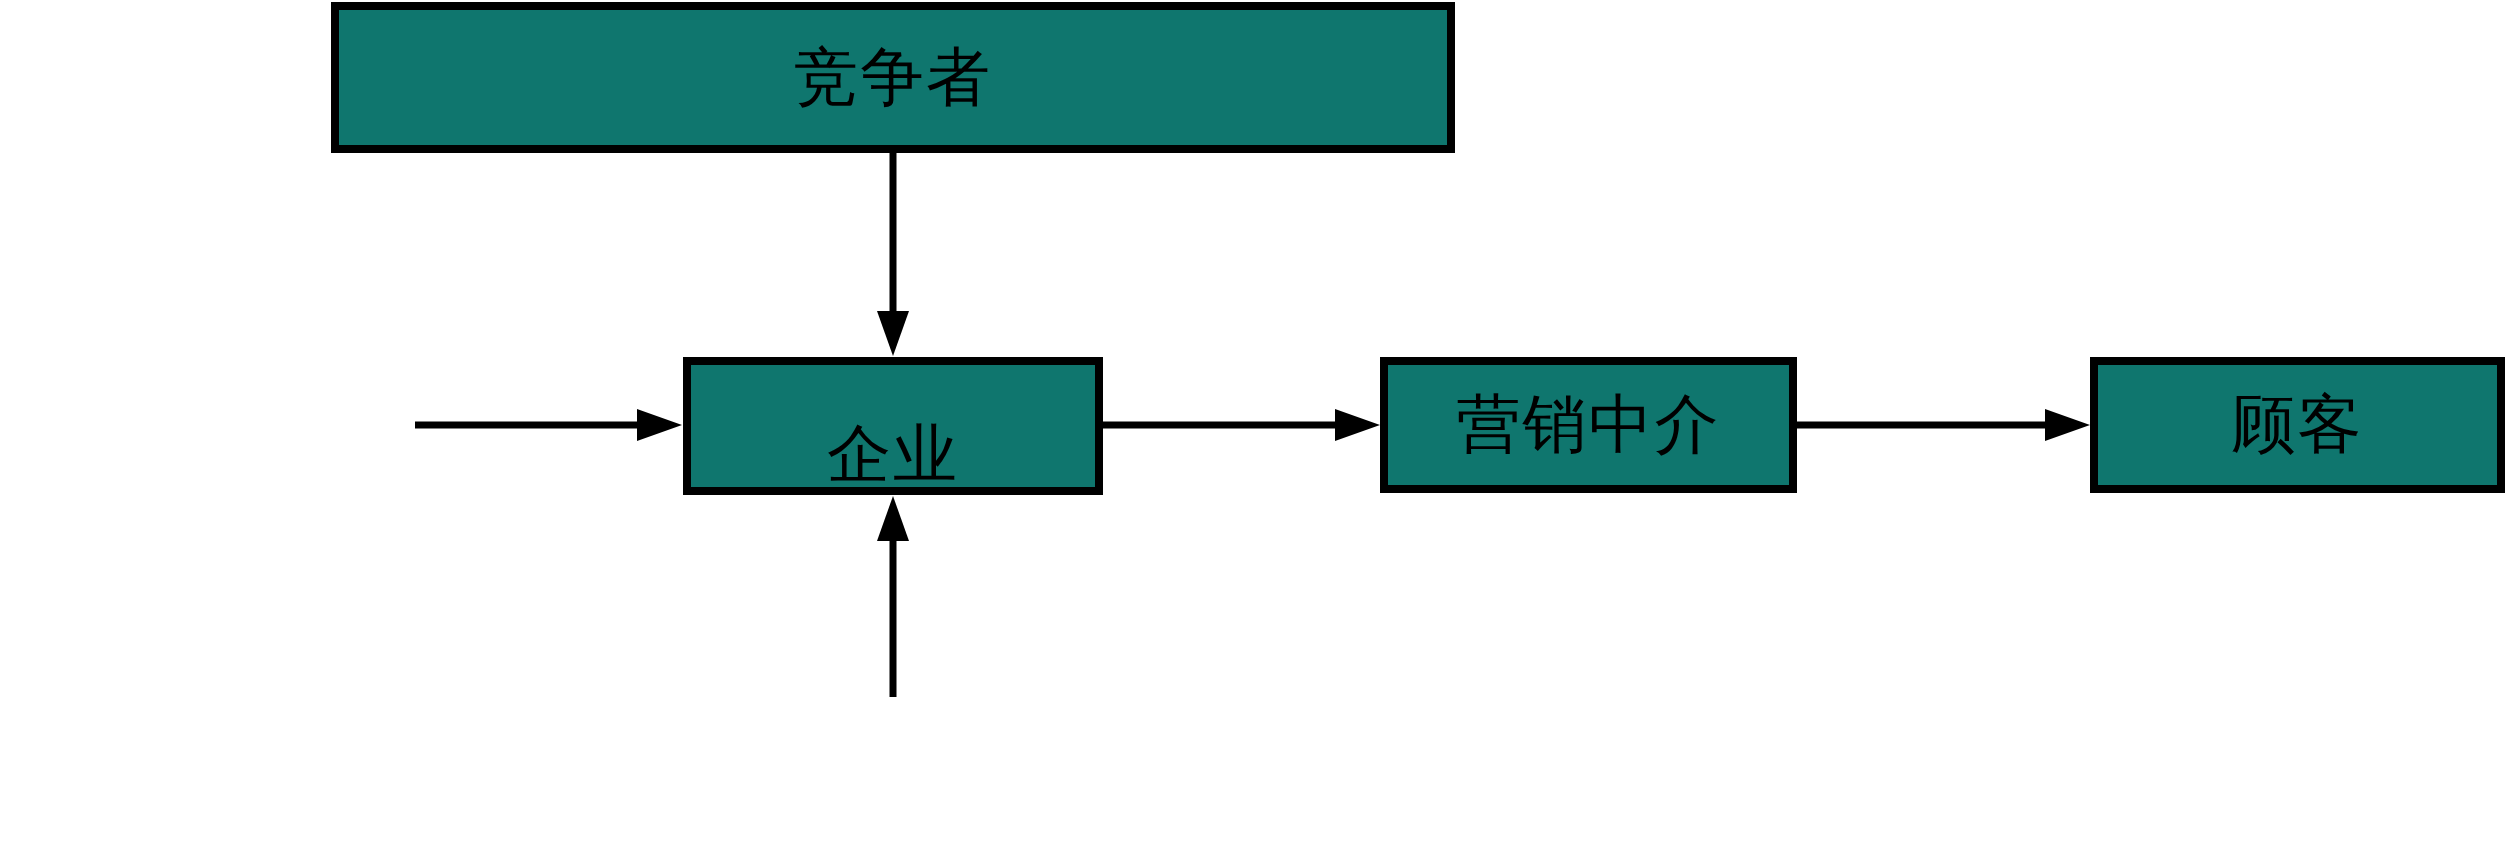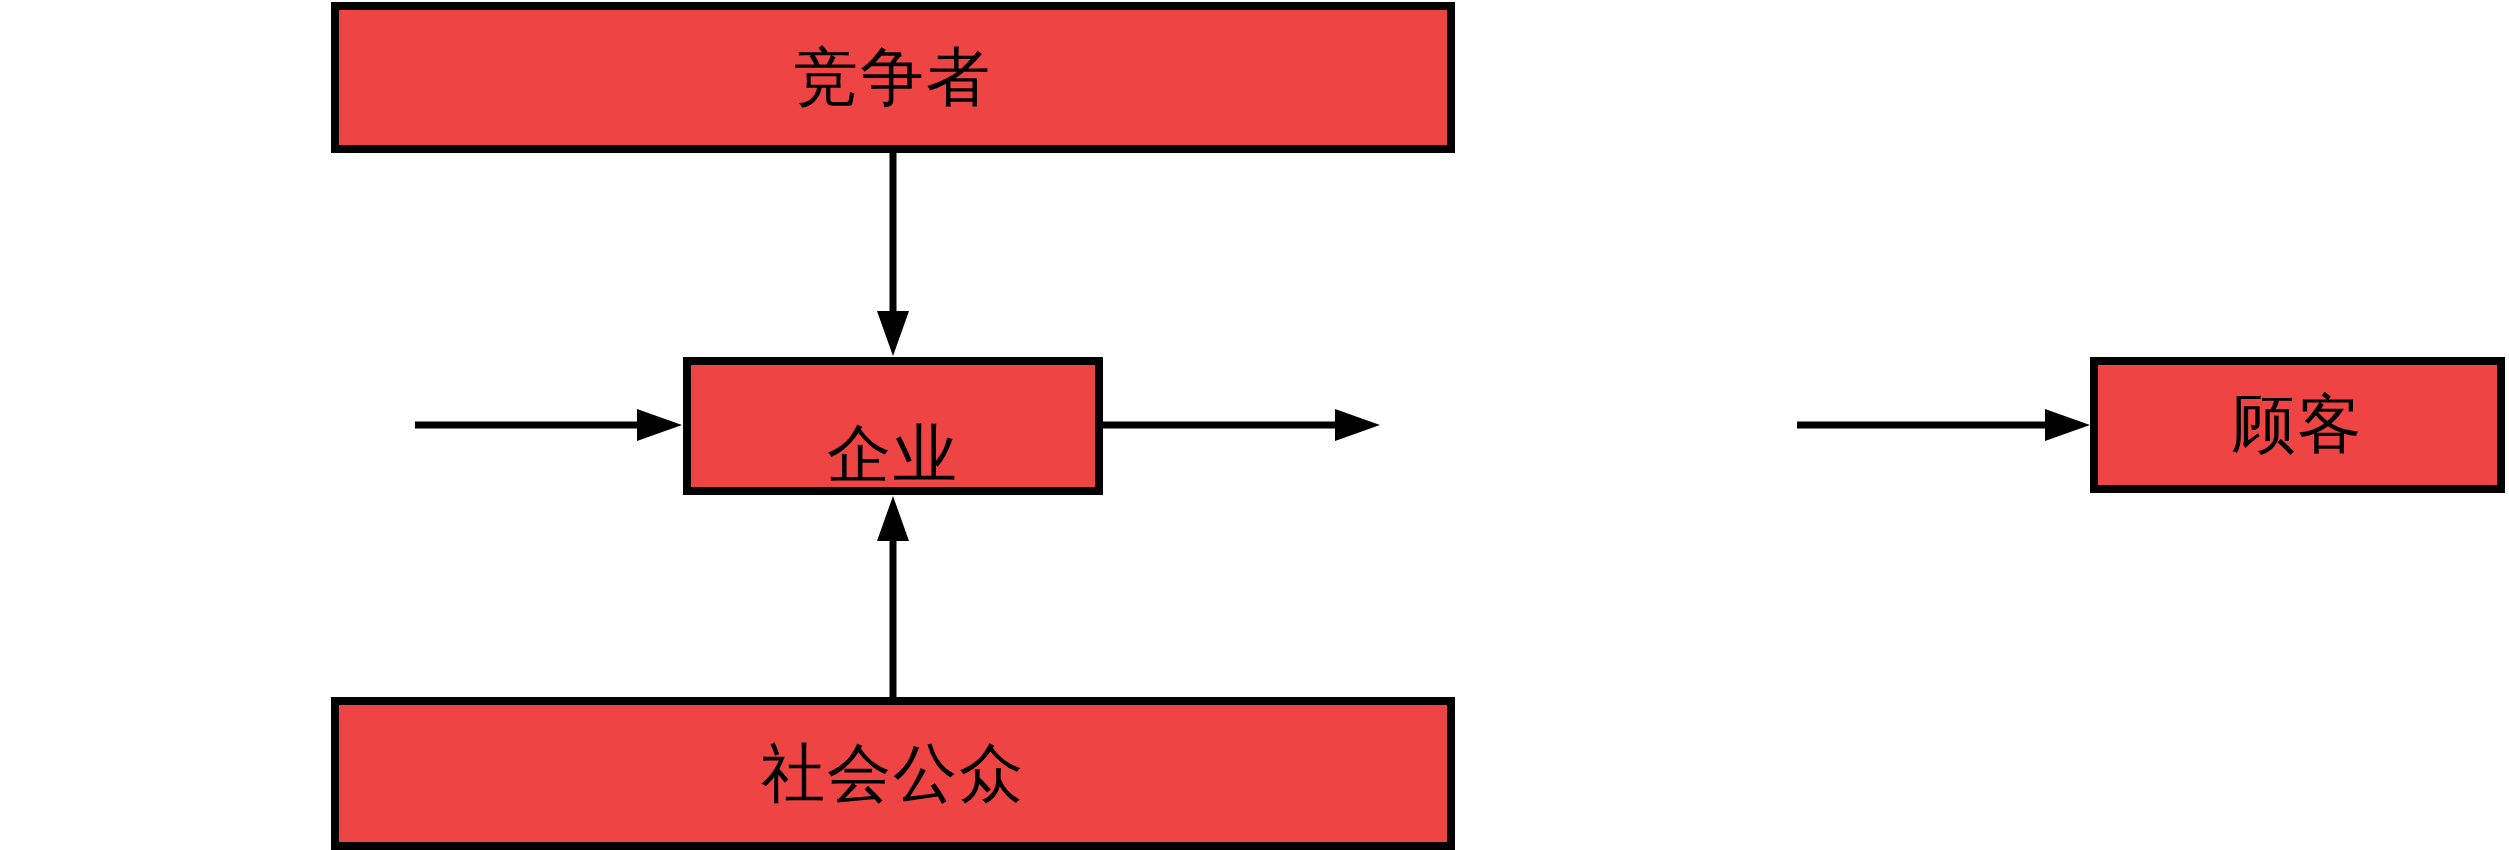--- a/index.html
+++ b/index.html
@@ -12,21 +12,21 @@
     width: 2509px;
     height: 850px;
     background: #ffffff;
     font-family: "Liberation Serif", "DejaVu Serif", serif;
     overflow: hidden;
   }
   .node {
     position: absolute;
     box-sizing: border-box;
     border: 8px solid #000000;
-    background: #ef4444;
+    background: #0f766e;
     display: flex;
     align-items: center;
     justify-content: center;
     color: #000000;
     font-size: 64px;
     line-height: 1;
     letter-spacing: 2px;
     white-space: nowrap;
   }
   
@@ -83,22 +83,22 @@
 
   <div class="node node-competitors">
     <span>竞争者</span>
   </div>
 
 
   <div class="node node-enterprise">
     <span>企业</span>
   </div>
 
+  <div class="node node-intermediaries">
+    <span>营销中介</span>
+  </div>
 
   <div class="node node-customers">
     <span>顾客</span>
   </div>
 
-  <div class="node node-public">
-    <span>社会公众</span>
-  </div>
 
 </div>
 
 </body></html>

